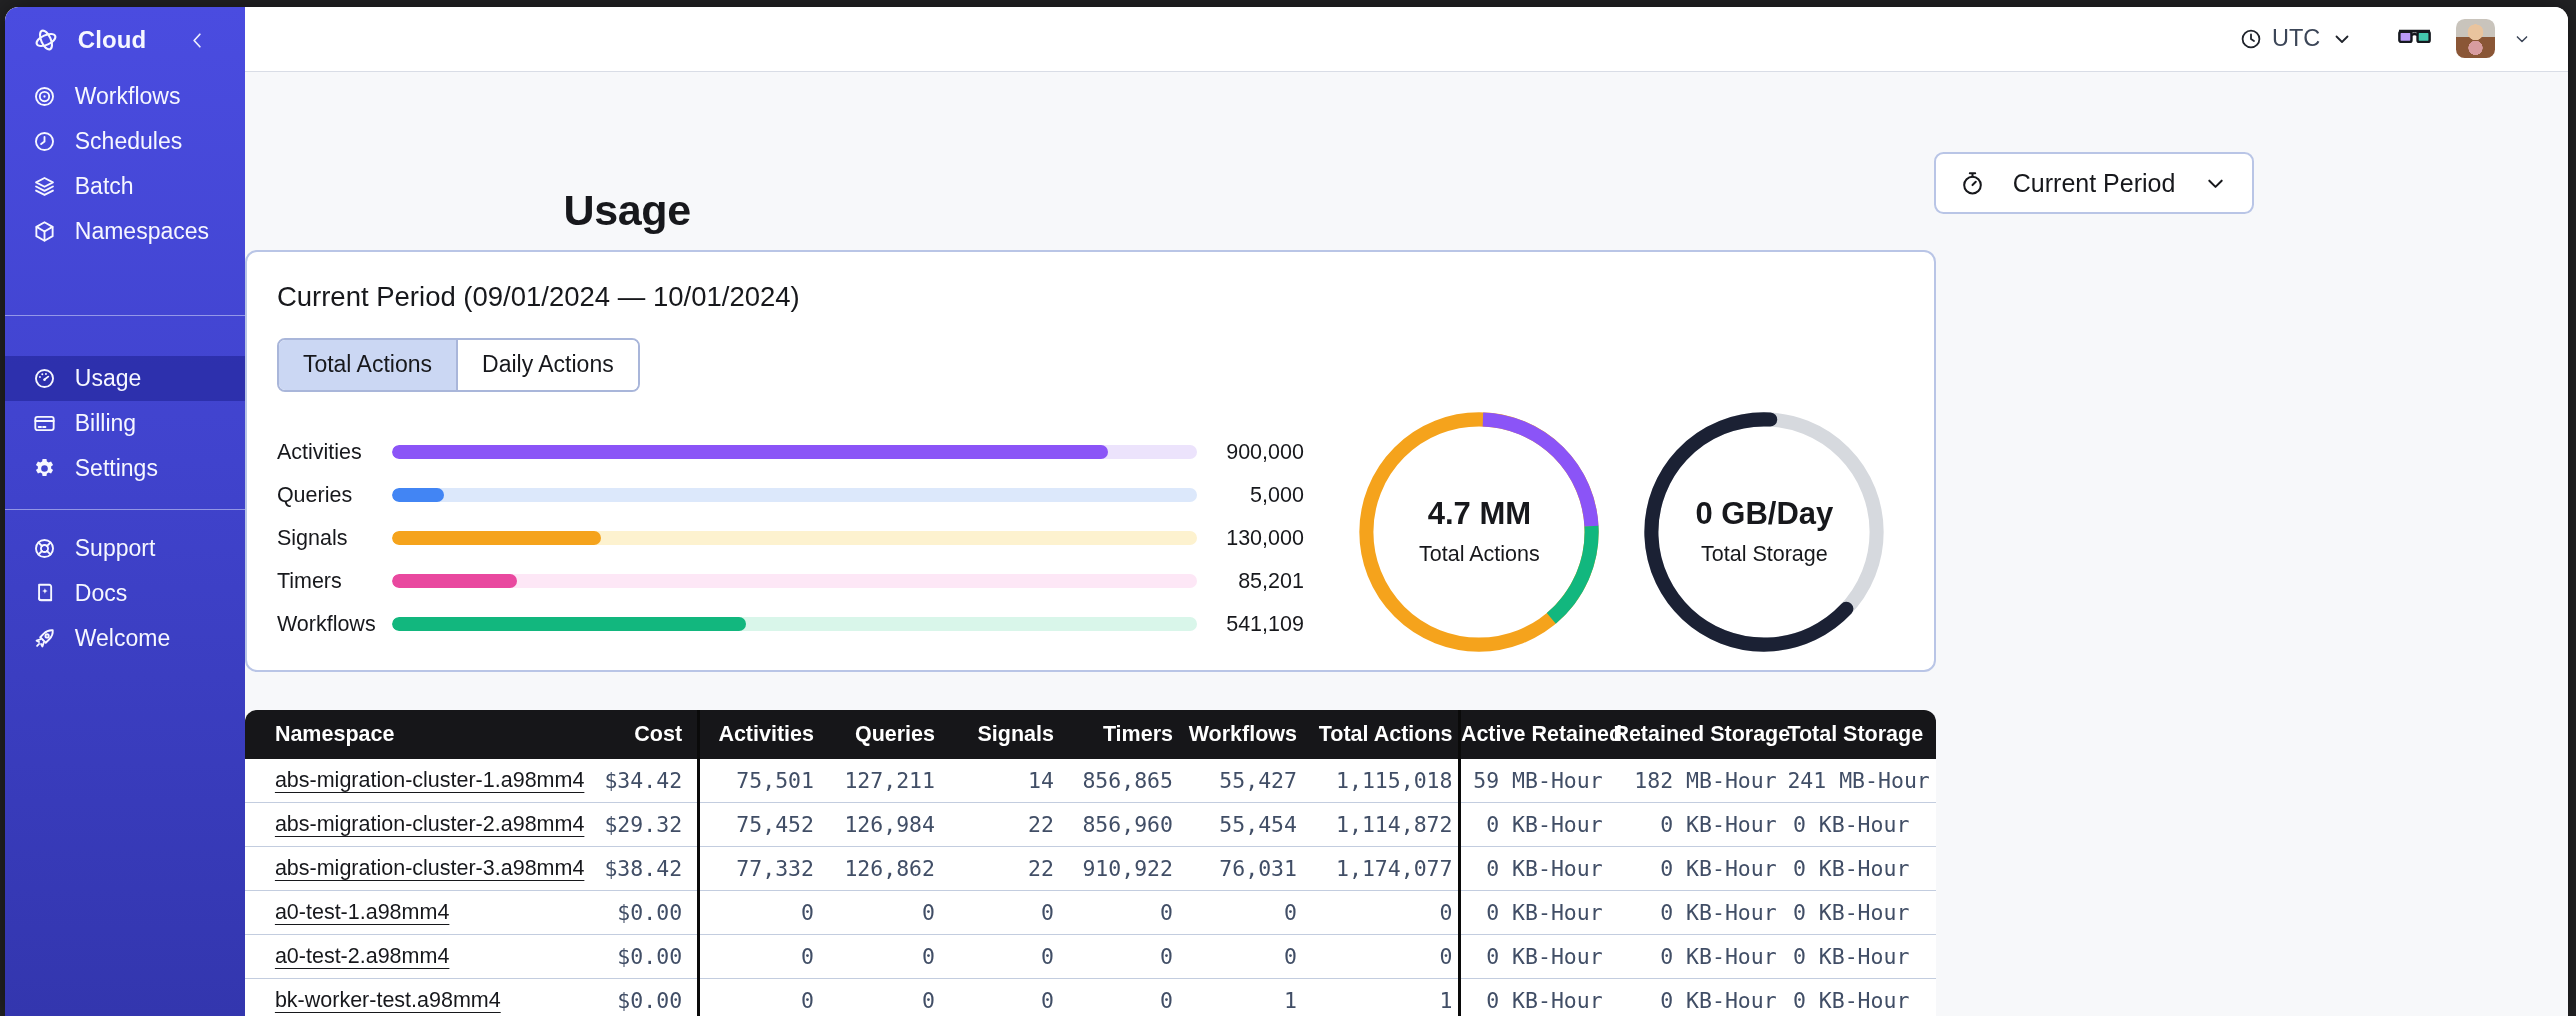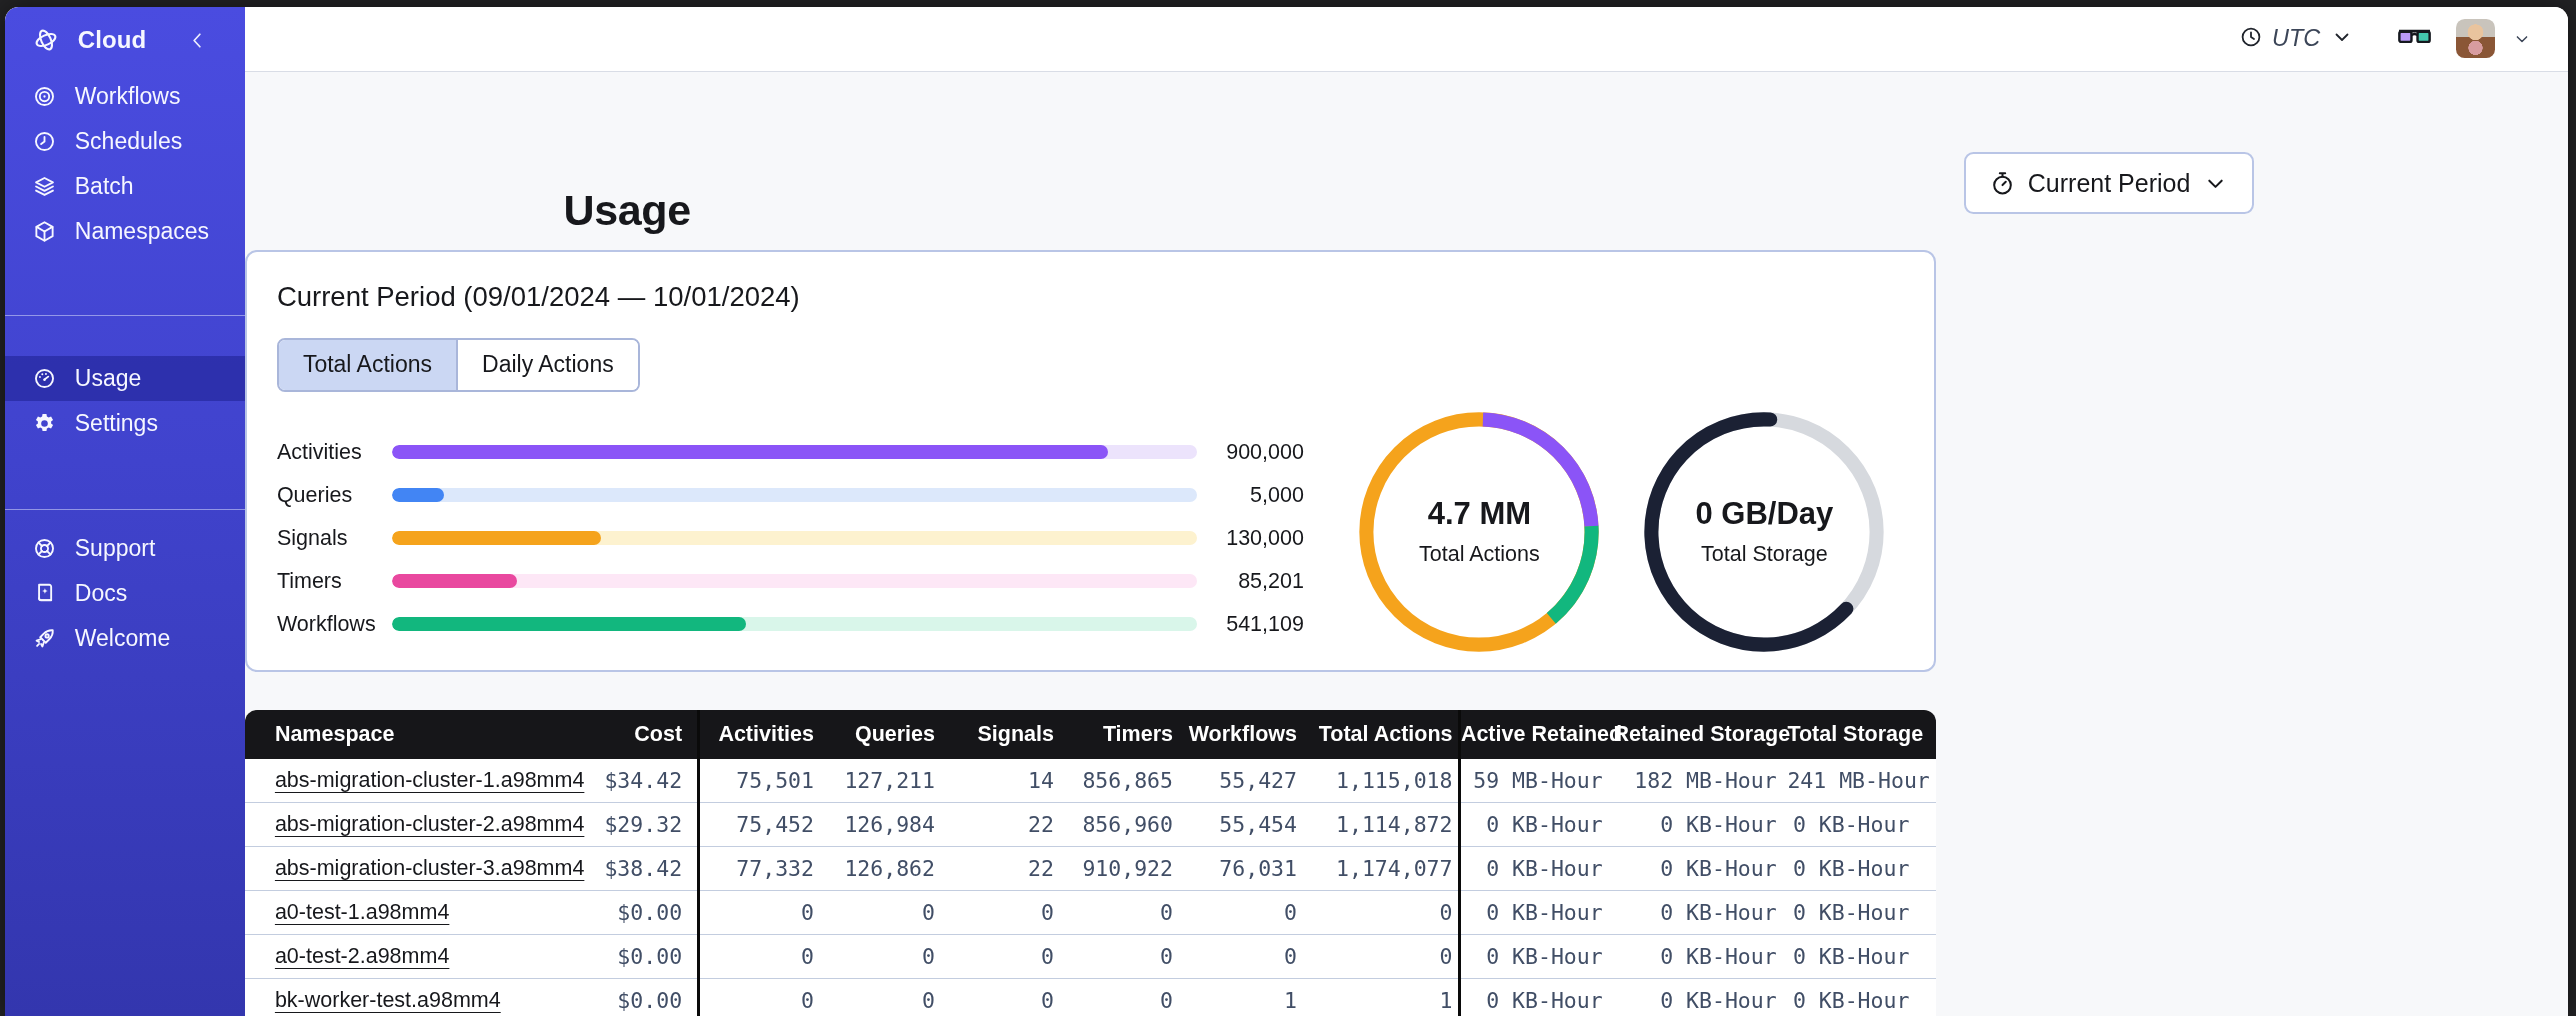--- a/index.html
+++ b/index.html
@@ -32,41 +32,41 @@
   .side-item .icon{width:25px;height:25px;margin-right:17.4px;flex:none;}
   .side-item.active{background:rgba(13,15,115,0.38);}
   .side-div{position:absolute;left:0;right:0;height:1.3px;background:rgba(215,220,250,.55);}
   .icon svg{width:100%;height:100%;display:block;}
   
   .topbar{
     position:absolute;left:240px;right:0;top:0;height:65px;background:#ffffff;
     border-bottom:1.3px solid #d9dde6;display:flex;align-items:center;justify-content:flex-end;
     padding-right:36px;box-sizing:border-box;
   }
-  .tz-group{display:flex;gap:9.4px;color:#3c4658;cursor:pointer;font-style:italic;}
+  .tz-group{display:flex;align-items:center;gap:9.4px;color:#3c4658;cursor:pointer;}
   .tz-group .icon{width:24px;height:24px;color:#20242c;}
   .tz-label{font-size:23.5px;color:#3c4658;}
   .chev{width:20px;height:20px;color:#3c4658;}
   .glasses-btn{width:35px;height:23px;margin-left:43px;cursor:pointer;}
   .glasses-btn svg{width:100%;height:100%;display:block;}
   .avatar{
     width:39px;height:39px;border-radius:8.7px;margin-left:24px;cursor:pointer;overflow:hidden;
     background:
       radial-gradient(circle at 50% 34%, #e9c49e 0 24%, rgba(0,0,0,0) 25%),
       radial-gradient(circle at 50% 74%, #d89ca0 0 20%, rgba(0,0,0,0) 21%),
       linear-gradient(180deg,#c9c4bc 0 46%, #8a5636 46%);
   }
   .profile-chev{margin-left:17.4px;}
   
   .page{position:absolute;left:240px;right:0;top:65px;bottom:0;background:#f7f8fa;overflow:hidden;}
   .content-col{position:absolute;left:318px;width:1691px;}
   .page-head{top:74px;height:80px;}
   .page-title{position:absolute;left:0;top:12px;font-size:43px;font-weight:600;color:#17181c;letter-spacing:-0.3px;}
   .period-btn{
-    position:absolute;right:0;top:6.7px;height:62px;display:flex;align-items:center;gap:12px;
+    position:absolute;right:0;top:6.7px;height:62px;display:flex;align-items:center;gap:27px;
     background:#fff;border:2px solid #b9c5e6;border-radius:9.4px;padding:0 23px;cursor:pointer;
     font-size:25px;color:#17181c;font-weight:500;
   }
   .period-btn .icon{width:27px;height:27px;color:#17181c;}
   .period-btn .chev{color:#17181c;}
   
   .card{
     position:absolute;top:178px;left:0;width:1691px;height:422px;background:#fff;
     border:2px solid #b9c5e6;border-radius:12px;box-sizing:border-box;
   }
@@ -222,20 +222,30 @@
             <svg viewBox="0 0 24 24" fill="none" stroke="currentColor" stroke-width="1.8" stroke-linecap="round" stroke-linejoin="round">
               <circle cx="12" cy="12" r="8.2"></circle>
               <path d="m12 13 3.6-2.8"></path>
               <circle cx="7.6" cy="10.6" r=".95" fill="currentColor" stroke="none"></circle>
               <circle cx="9.9" cy="8" r=".95" fill="currentColor" stroke="none"></circle>
               <circle cx="13.4" cy="7.6" r=".95" fill="currentColor" stroke="none"></circle>
               <circle cx="12" cy="13.2" r="1.2" fill="currentColor" stroke="none"></circle>
             </svg>
           </span>
           <span>Usage</span>
+        </div>
+        <div class="side-item">
+          <span class="icon">
+            <svg viewBox="0 0 24 24" fill="none" stroke="currentColor" stroke-width="1.8" stroke-linecap="round" stroke-linejoin="round">
+              <rect x="3.2" y="5.6" width="17.6" height="12.8" rx="2"></rect>
+              <path d="M3.2 9.6h17.6"></path>
+              <path d="M6.4 15.4h2.3M10.6 15.4h2.3"></path>
+            </svg>
+          </span>
+          <span>Billing</span>
         </div>
         <div class="side-item">
           <span class="icon">
             <svg viewBox="0 0 24 24">
               <path fill="currentColor" fill-rule="evenodd" d="M10.1 2.8h3.8l.4 2.4c.62.23 1.2.56 1.72 1l2.28-.92 1.9 3.3-1.88 1.5c.05.3.08.6.08.92s-.03.62-.08.92l1.88 1.5-1.9 3.3-2.28-.92c-.52.44-1.1.77-1.72 1l-.4 2.4h-3.8l-.4-2.4a6.9 6.9 0 0 1-1.72-1l-2.28.92-1.9-3.3 1.88-1.5a6.9 6.9 0 0 1 0-1.84L3.8 8.58l1.9-3.3 2.28.92c.52-.44 1.1-.77 1.72-1zM12 15.2a3.2 3.2 0 1 0 0-6.4 3.2 3.2 0 0 0 0 6.4z"></path>
             </svg>
           </span>
           <span>Settings</span>
         </div>
       </div>

